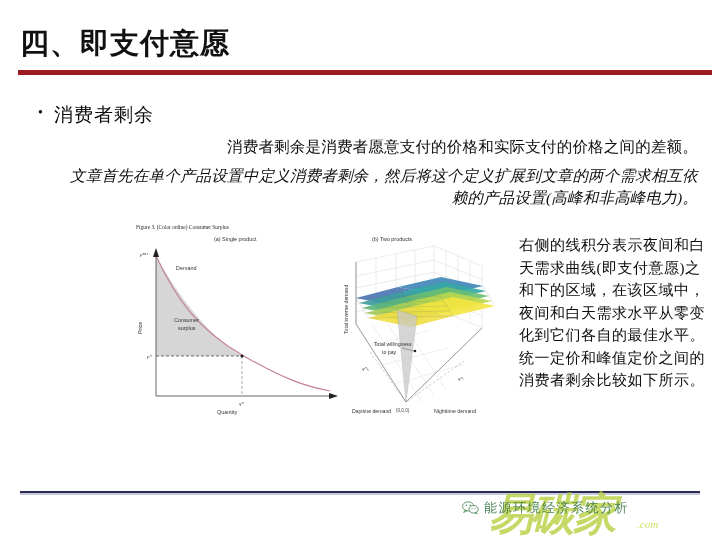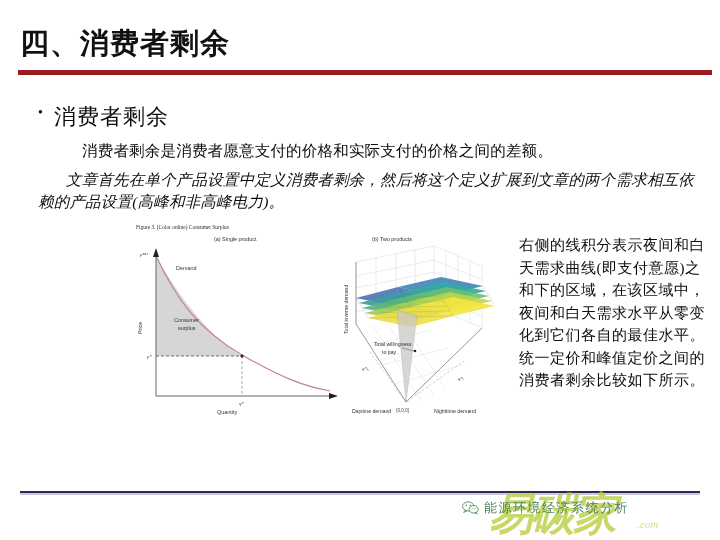--- a/index.html
+++ b/index.html
@@ -55,32 +55,33 @@
     color: #0d0d0d;
     line-height: 1.25;
   }
   .bullet-dot {
     width: 16px;
     flex: 0 0 16px;
     font-size: 14px;
     line-height: 1.45;
   }
   .bullet-text {
-    font-size: 22px;
+    font-size: 19px;
     letter-spacing: 1px;
   }
   .body-para {
     font-size: 15.5px;
     color: #0d0d0d;
     line-height: 1.42;
     margin-top: 4px;
     letter-spacing: 0.2px;
   }
   .indent {
     text-indent: 28px;
+    text-align: right;
   }
 
   
   #figure-block {
     position: absolute;
     left: 134px;
     top: 224px;
     width: 360px;
     height: 192px;
   }
@@ -182,21 +183,21 @@
     color: #cfe05a;
     opacity: 0.9;
   }
 </style>
 </head>
 <body>
 
 <div id="slide">
 
   <div id="title-block">
-    <div id="page-title">四、消费者剩余</div>
+    <div id="page-title">四、即支付意愿</div>
   </div>
   <div id="title-rule"></div>
 
   <div id="bullet-block">
 
     <div class="bullet-row">
       <span class="bullet-dot">•</span>
       <span class="bullet-text">消费者剩余</span>
     </div>
 

